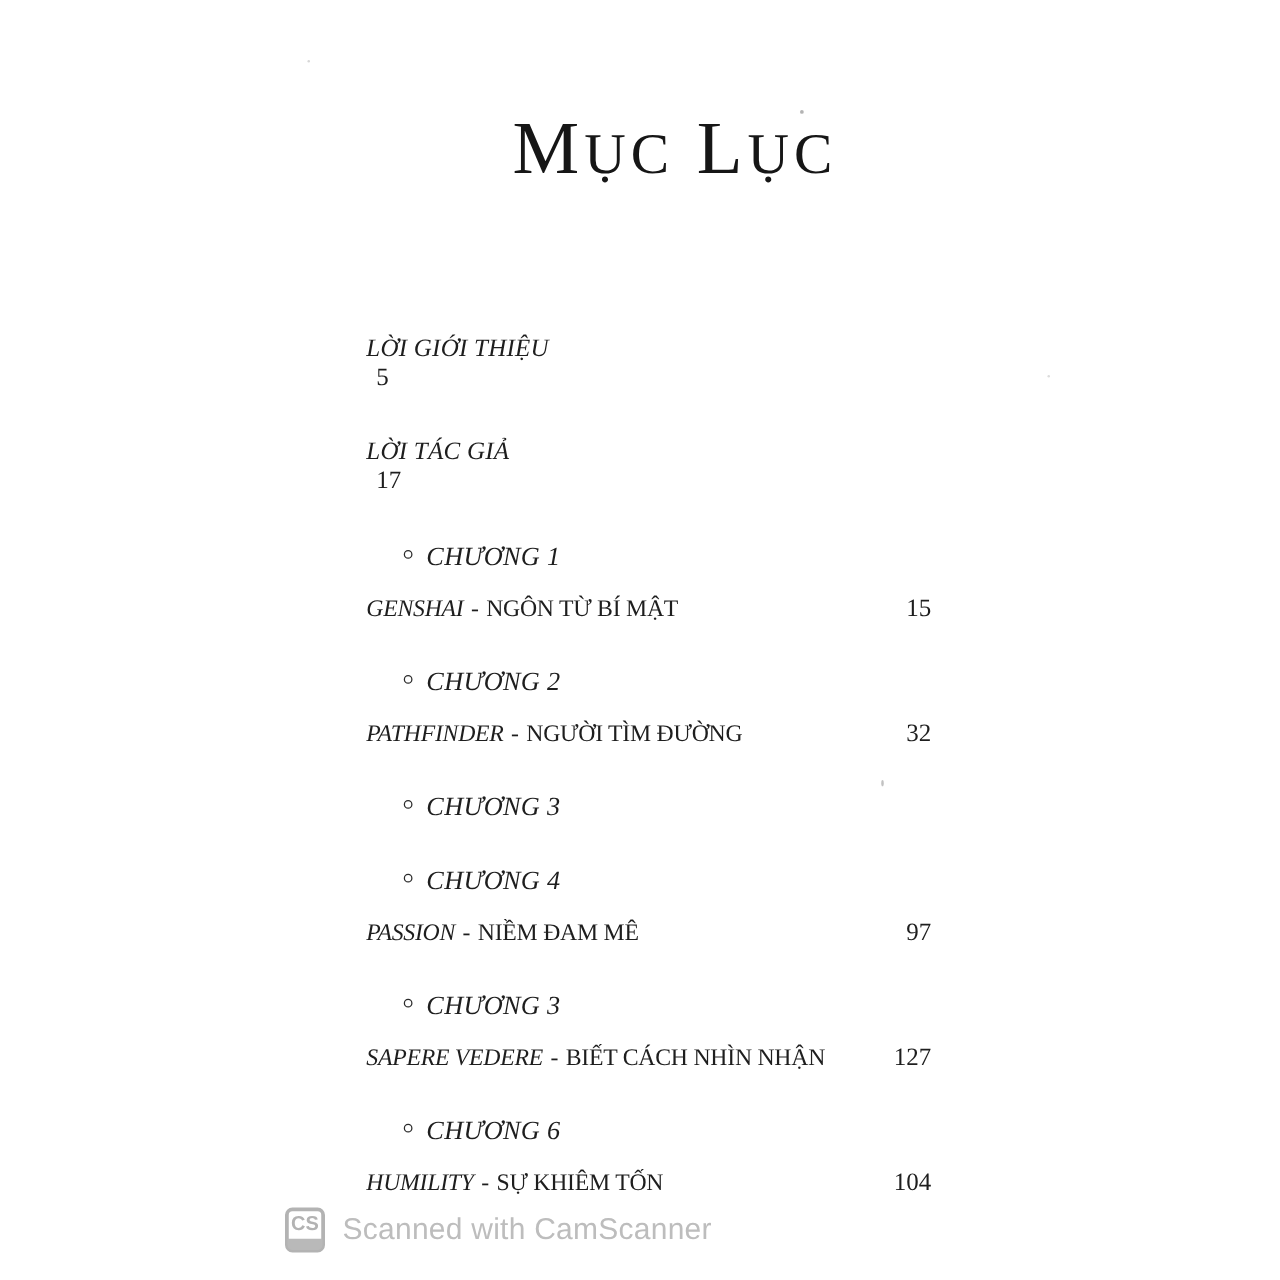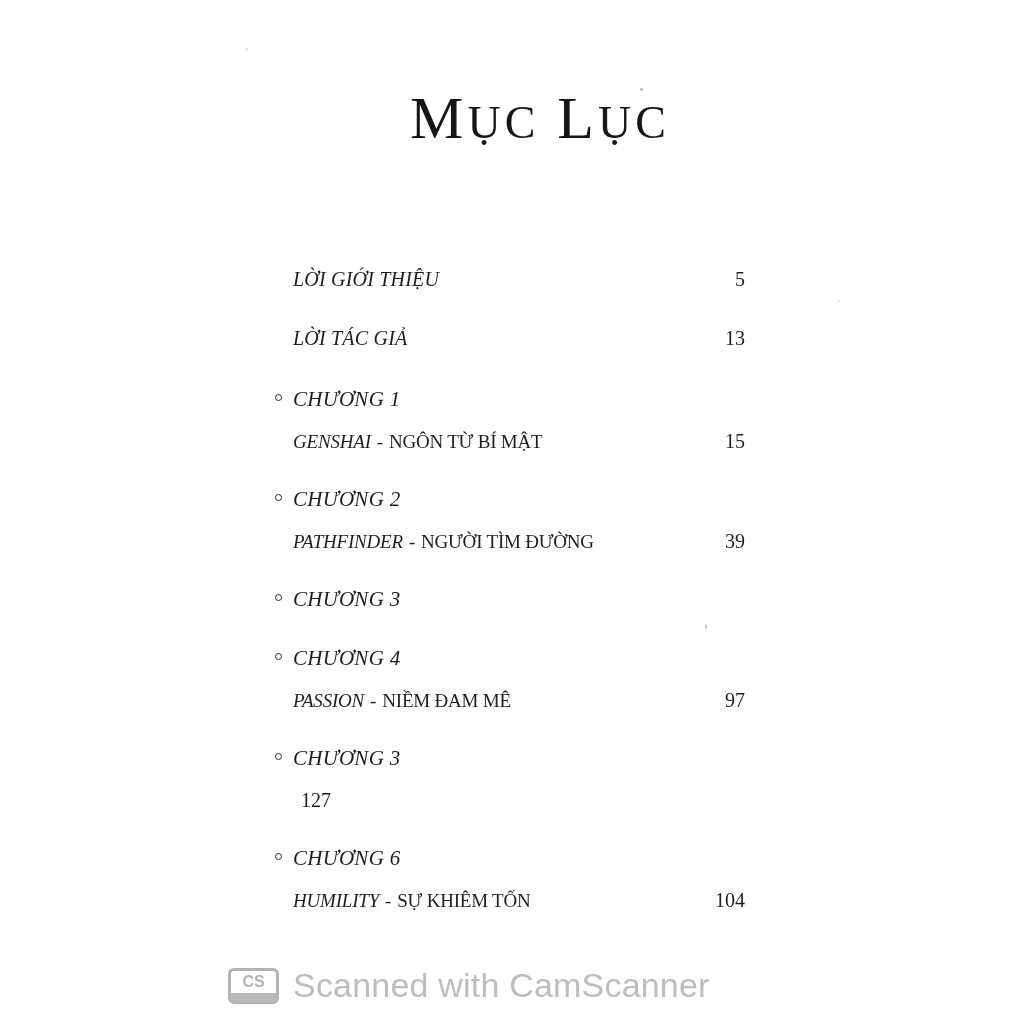--- a/index.html
+++ b/index.html
@@ -16,79 +16,79 @@
   }
   .title .big{font-size:60px;}
   .title .small{font-size:46px;}
   .title .word{margin:0 9px;}
   
   .toc{position:absolute;left:293px;top:268px;width:452px;}
   .row{
     display:flex;justify-content:space-between;align-items:baseline;
     white-space:nowrap;
   }
-  .front .row{font-style:italic;font-size:20px;letter-spacing:.2px;}
+  .front .row{font-style:italic;font-size:20px;letter-spacing:.2px;flex-direction:column;}
   .front .row + .row{margin-top:36px;}
   .chapters{margin-top:37px;}
   .chapter-block{position:relative;margin-bottom:34px;}
   .chapter-label{
-    font-style:italic;font-size:21px;letter-spacing:.3px;position:relative;
+    font-style:italic;font-size:21px;letter-spacing:.3px;position:relative;margin-left:48px;
   }
   .bullet{
     position:absolute;left:-18px;top:7px;width:7px;height:7px;
     border:1.4px solid #2a2a2a;border-radius:50%;box-sizing:border-box;
   }
   .chapter-title{margin-top:18px;font-size:19px;letter-spacing:-.2px;}
   .term{font-style:italic;}
   .sep{margin:0 6px;}
   .pagenum{
     font-style:normal;font-size:20px;letter-spacing:0;
     text-align:right;padding-left:8px;
   }
   
   .speck{position:absolute;background:#9a9a9a;border-radius:50%;}
   
   .watermark{
     position:absolute;left:228px;top:966px;display:flex;align-items:center;
   }
   .cs-badge{
-    width:51px;height:36px;border:3px solid #b3b3b3;border-radius:6px;
+    width:32px;height:36px;border:3px solid #b3b3b3;border-radius:6px;
     box-sizing:border-box;position:relative;display:flex;
     align-items:flex-start;justify-content:center;
   }
   .cs-badge .cs-text{
     font-family:"Liberation Sans",sans-serif;font-weight:bold;
     font-size:16px;color:#b3b3b3;line-height:22px;letter-spacing:0;
   }
   .cs-badge .cs-bar{
     position:absolute;left:-1px;right:-1px;bottom:-1px;height:9px;
     background:#b9b9b9;border-radius:0 0 4px 4px;
   }
   .wm-text{
     margin-left:14px;font-family:"Liberation Sans","DejaVu Sans",sans-serif;
-    font-size:34px;color:#bdbdbd;letter-spacing:.2px;
+    font-size:24px;color:#bdbdbd;letter-spacing:.2px;
   }
 </style>
 </head>
 <body>
 
 <div class="page">
 
   <div class="title"><span class="word"><span class="big">M</span><span class="small">ỤC</span></span><span class="word"><span class="big">L</span><span class="small">ỤC</span></span></div>
 
   <div class="toc">
 
     <div class="front">
       <div class="row">
         <span>LỜI GIỚI THIỆU</span>
         <span class="pagenum">5</span>
       </div>
       <div class="row">
         <span>LỜI TÁC GIẢ</span>
-        <span class="pagenum">13</span>
+        <span class="pagenum">17</span>
       </div>
     </div>
 
     <div class="chapters">
 
       <div class="chapter-block">
         <div class="chapter-label">
           <span class="bullet"></span>
           <span>CHƯƠNG 1</span>
         </div>
@@ -98,21 +98,21 @@
         </div>
       </div>
 
       <div class="chapter-block">
         <div class="chapter-label">
           <span class="bullet"></span>
           <span>CHƯƠNG 2</span>
         </div>
         <div class="row chapter-title">
           <span><span class="term">PATHFINDER</span><span class="sep">-</span><span>NGƯỜI TÌM ĐƯỜNG</span></span>
-          <span class="pagenum">39</span>
+          <span class="pagenum">32</span>
         </div>
       </div>
 
       <div class="chapter-block">
         <div class="chapter-label">
           <span class="bullet"></span>
           <span>CHƯƠNG 3</span>
         </div>
       </div>
 
@@ -126,20 +126,21 @@
           <span class="pagenum">97</span>
         </div>
       </div>
 
       <div class="chapter-block">
         <div class="chapter-label">
           <span class="bullet"></span>
           <span>CHƯƠNG 3</span>
         </div>
         <div class="row chapter-title">
+          <span><span class="term">SAPERE VEDERE</span><span class="sep">-</span><span>BIẾT CÁCH NHÌN NHẬN</span></span>
           <span class="pagenum">127</span>
         </div>
       </div>
 
       <div class="chapter-block">
         <div class="chapter-label">
           <span class="bullet"></span>
           <span>CHƯƠNG 6</span>
         </div>
         <div class="row chapter-title">

